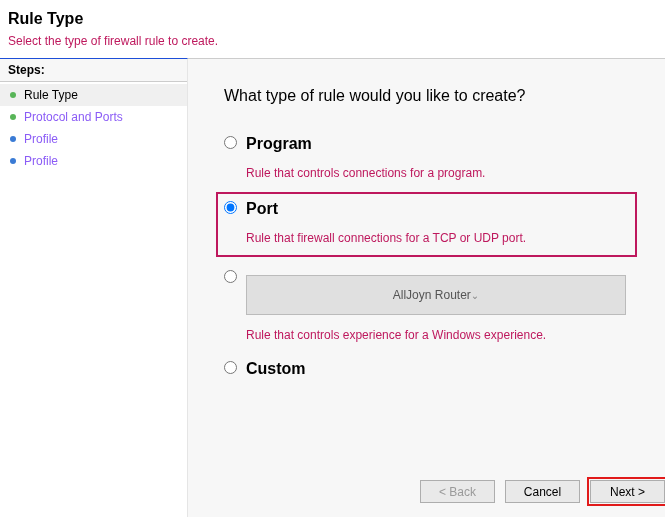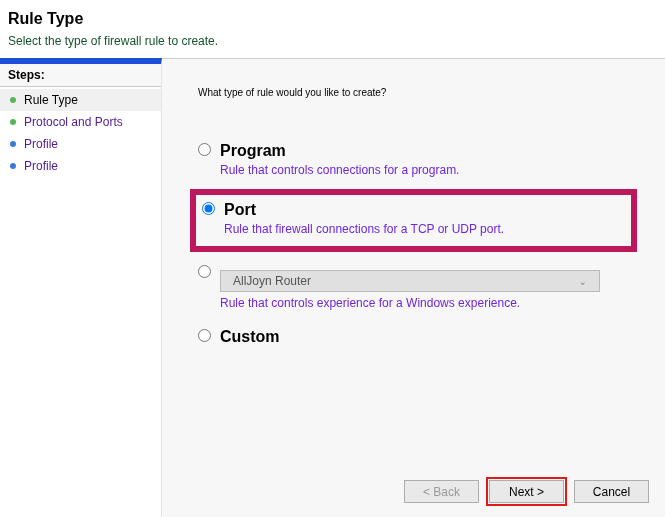--- a/index.html
+++ b/index.html
@@ -15,34 +15,34 @@
     .header {
       padding: 10px 8px 6px 8px;
     }
     .title {
       font-size: 16px;
       font-weight: bold;
       margin-bottom: 6px;
     }
     .subtitle {
       font-size: 12px;
-      color: #14532d;
+      color: #be185d;
     }
     .body-area {
       display: flex;
       position: absolute;
       top: 58px;
       bottom: 0;
       left: 0;
       right: 0;
     }
     .sidebar {
-      width: 162px;
+      width: 188px;
       background: #fff;
-      border-top: 6px solid #1d4ed8;
+      border-top: 1px solid #1d4ed8;
       border-right: 1px solid #e5e5e5;
     }
     .sidebar-header {
       font-weight: bold;
       padding: 4px 8px;
       border-bottom: 1px solid #ccc;
       background: #f7f7f7;
       font-size: 12px;
     }
     .sidebar-items {
@@ -61,31 +61,31 @@
     .step-item .bullet {
       width: 6px;
       height: 6px;
       border-radius: 50%;
       margin-right: 8px;
       flex-shrink: 0;
     }
     .bullet.green { background: #58b558; }
     .bullet.blue { background: #3a7bd5; }
     .bullet.violet { background: #5a5aa8; }
-    .step-item.link-style { color: #4c1d95; }
+    .step-item.link-style { color: #8b5cf6; }
     .main {
       flex: 1;
       background: #f7f7f7;
       border-top: 1px solid #ccc;
       position: relative;
       padding: 28px 28px 0 36px;
     }
     .question {
-      margin-bottom: 44px;
-      font-size: 10px;
+      margin-bottom: 30px;
+      font-size: 16px;
     }
     .option-group {
       margin-bottom: 18px;
     }
     .option-row {
       display: flex;
       align-items: flex-start;
     }
     .radio-holder {
       width: 22px;
@@ -96,51 +96,51 @@
       width: 13px;
       height: 13px;
     }
     .option-content { flex: 1; }
     .option-label {
       font-weight: bold;
       font-size: 16px;
     }
     .option-desc {
       font-size: 12px;
-      margin-top: 3px;
-      color: #6d28d9;
+      margin-top: 13px;
+      color: #be185d;
     }
     .highlight-box {
-      border: 6px solid #be185d;
+      border: 2px solid #be185d;
       padding: 6px 6px 10px 6px;
       margin-left: -8px;
       margin-top: -6px;
       margin-bottom: 12px;
     }
     .predef-select {
       width: 380px;
-      height: 22px;
+      height: 40px;
       background: #e0e0e0;
       border: 1px solid #bbb;
       color: #555;
       font-size: 12px;
-      padding: 2px 12px;
+      padding: 2px 6px;
       margin-top: 6px;
       margin-bottom: 4px;
       display: flex;
       align-items: center;
-      justify-content: space-between;
+      justify-content: center;
     }
     .predef-select .chev {
       font-size: 10px;
       color: #888;
     }
     .button-bar {
       position: absolute;
-      right: 16px;
+      right: 0;
       bottom: 14px;
       display: flex;
       gap: 10px;
       align-items: center;
     }
     .btn {
       min-width: 75px;
       height: 23px;
       background: #e9e9e9;
       border: 1px solid #adadad;
@@ -239,17 +239,17 @@
           <input type="radio" name="ruletype" style="">
         </div>
         <div class="option-content">
           <div class="option-label">Custom</div>
         </div>
       </div>
     </div>
 
     <div class="button-bar">
       <button class="btn" disabled="">&lt; Back</button>
+      <button class="btn">Cancel</button>
       <button class="btn btn-highlight">Next &gt;</button>
-      <button class="btn">Cancel</button>
     </div>
   </div>
 </div>
 
 </body></html>

